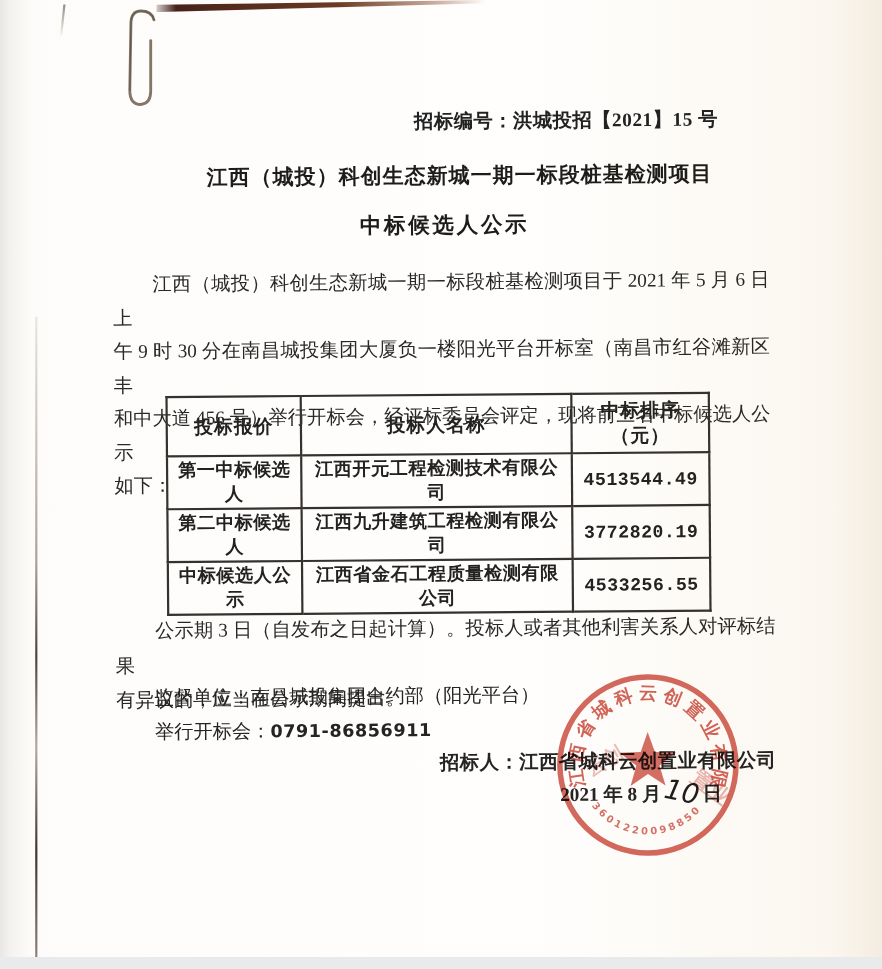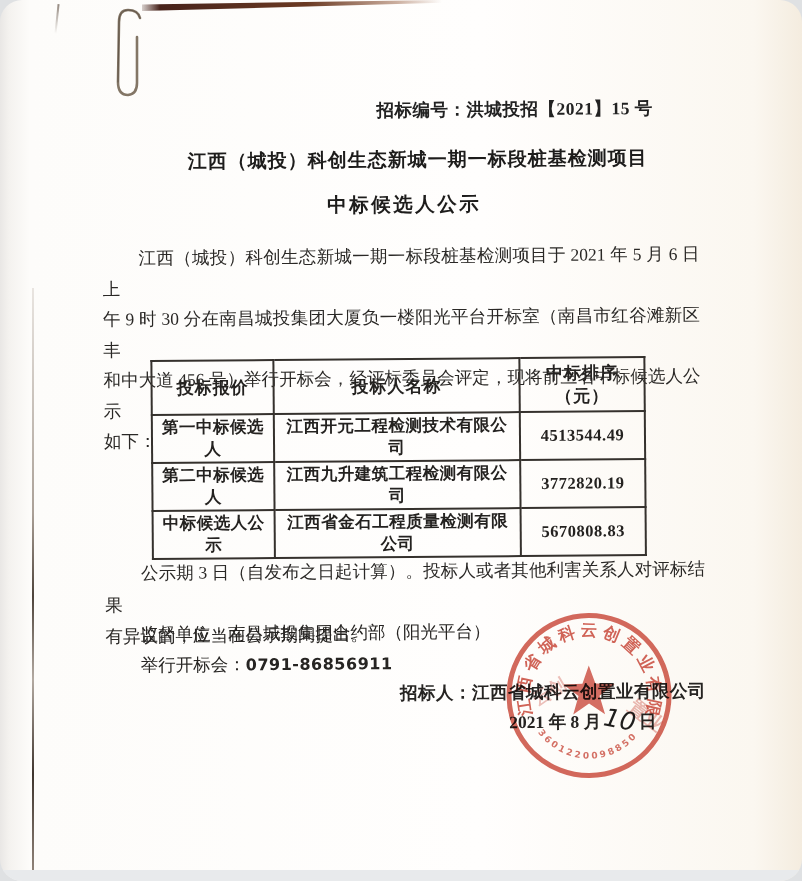--- a/index.html
+++ b/index.html
@@ -4,21 +4,20 @@
 <style>
   html,body{margin:0;padding:0;}
   body{
     width:802px;height:881px;overflow:hidden;
     font-family:"Liberation Serif","DejaVu Serif",serif;
     background:#dfe1e3;
   }
   .page{
     position:relative;width:802px;height:881px;overflow:hidden;
     background:linear-gradient(90deg,#e9e7e5 0,#f4f2ef 9px,#fdfcfa 30px,#fffefd 60%,#fbf7f0 94%,#f4ecdf 100%);
-    border-radius:22px;
   }
   .bottom-strip{position:absolute;left:0;right:0;bottom:0;height:11px;background:#e8eaec;}
   .top-streak{
     position:absolute;left:142px;top:0;width:300px;height:11px;
     background:linear-gradient(90deg,#41201634 0,#47221a 6%,#6b3a23 55%,#8a4a2870 85%,rgba(138,74,40,0));
     clip-path:polygon(0 40%,100% 0,100% 26%,0 100%);
   }
   .left-edge-line{
     position:absolute;left:32px;top:288px;width:2px;height:593px;
     background:linear-gradient(180deg,rgba(90,62,40,.12),rgba(70,48,30,.45) 38%,rgba(35,22,12,.8) 52%,rgba(70,48,30,.4) 66%,rgba(30,18,10,.85) 82%,rgba(70,48,30,.55));
@@ -48,21 +47,21 @@
     display:inline-block;font-family:"DejaVu Sans",sans-serif;font-style:italic;font-weight:400;
     font-size:25px;line-height:1;transform:rotate(12deg) translateY(1px);margin:0 3px;color:#1e1d1c;
   }
   table.bid{
     position:absolute;left:151px;top:358px;border-collapse:collapse;table-layout:fixed;
     background:transparent;color:#242220;
   }
   table.bid th,table.bid td{border:2px solid #35312d;text-align:center;vertical-align:middle;padding:0 4px;}
   table.bid th{height:52px;font-size:17px;font-weight:700;letter-spacing:1px;}
   table.bid td{height:46px;font-size:16.5px;font-weight:600;letter-spacing:.5px;}
-  td.price{font-family:Liberation Serif, serif;font-weight:700;font-size:15.5px;letter-spacing:0;}
+  td.price{font-family:Liberation Mono, monospace;font-weight:700;font-size:15.5px;letter-spacing:0;}
   .c-rank{width:122px;} .c-name{width:246px;} .c-price{width:125px;}
   .seal{position:absolute;left:501px;top:611px;width:172px;height:172px;mix-blend-mode:multiply;opacity:.88;}
   .seal svg{display:block;}
 </style>
 </head>
 <body>
 
 <div class="page">
 
   <div class="top-streak"></div>
@@ -107,21 +106,21 @@
         <td class="price">4513544.49</td>
       </tr>
       <tr>
         <td>第二中标候选人</td>
         <td>江西九升建筑工程检测有限公司</td>
         <td class="price">3772820.19</td>
       </tr>
       <tr>
         <td>中标候选人公示</td>
         <td>江西省金石工程质量检测有限公司</td>
-        <td class="price">5670808.83</td>
+        <td class="price">4533256.55</td>
       </tr>
     </tbody>
       </table>
 
     <div class="notice">
       <div class="ln jl indent">公示期 3 日（自发布之日起计算）。投标人或者其他利害关系人对评标结果</div>
       <div class="ln">有异议的，应当在公示期间提出。</div>
     </div>
 
     <div class="t sup">监督单位：南昌城投集团合约部（阳光平台）</div>

